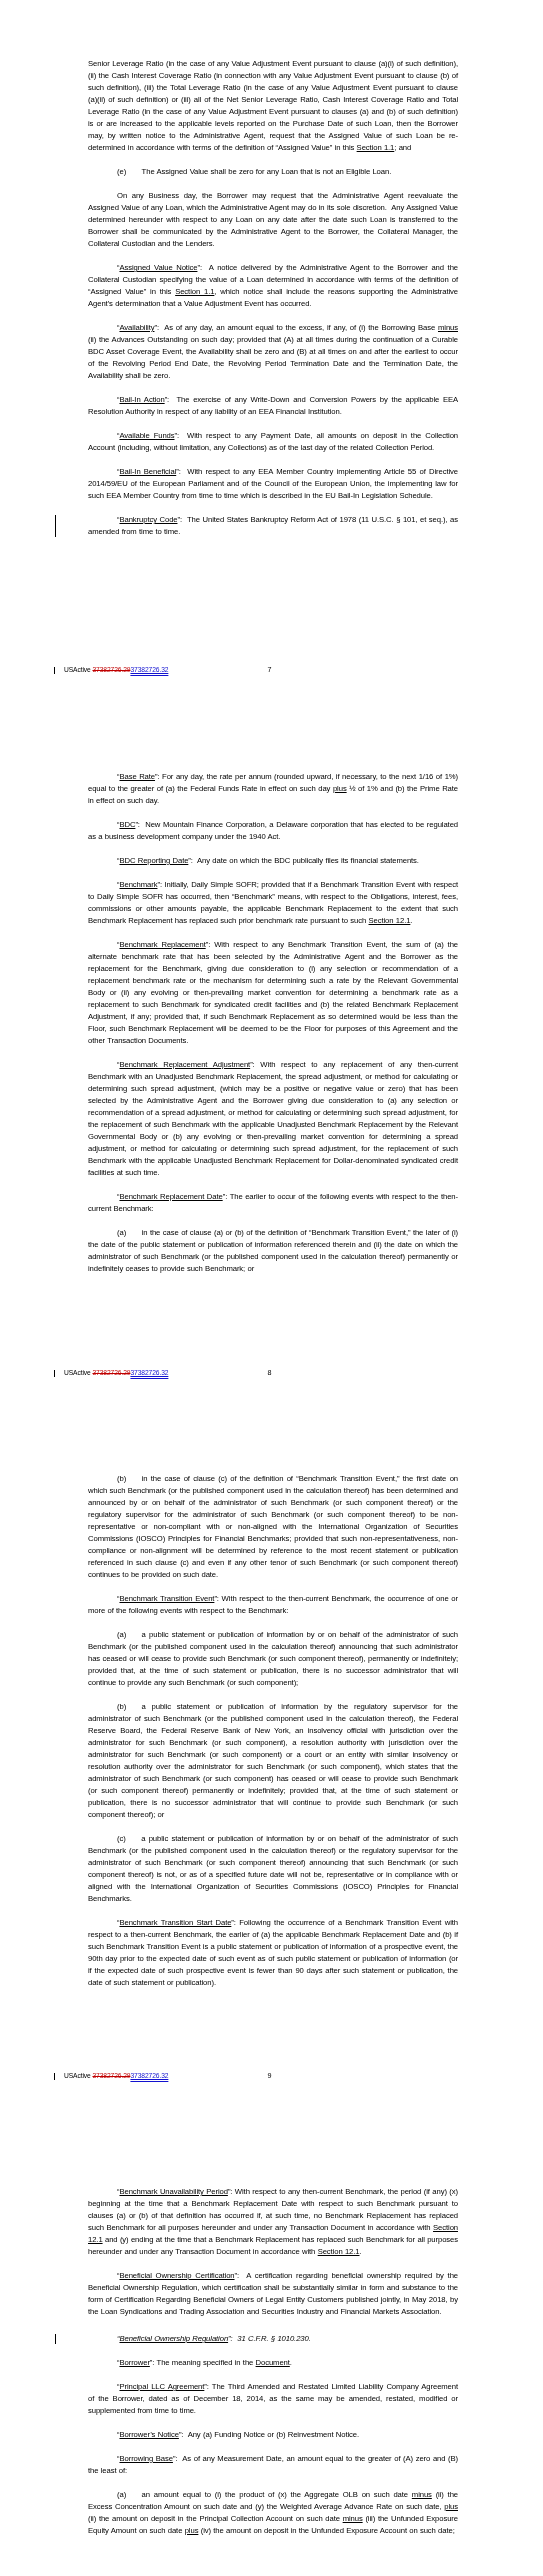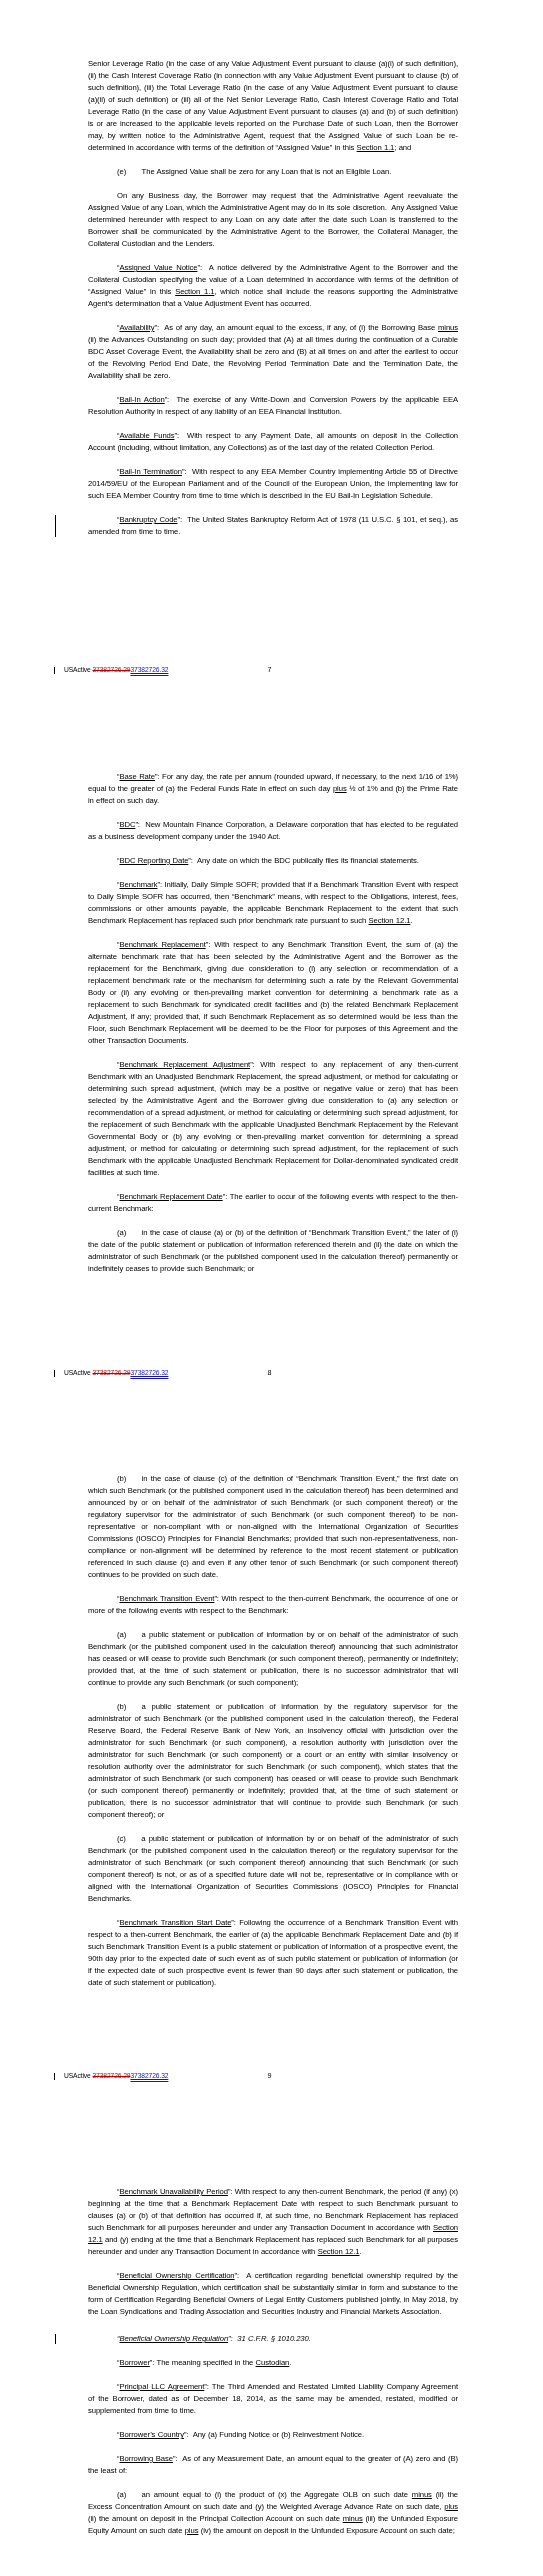--- a/index.html
+++ b/index.html
@@ -43,21 +43,21 @@
 
   <div class="page" style="top:0px">
     <div class="page-body" style="top:58px">
         <p class="para"><span>Senior Leverage Ratio (in the case of any Value Adjustment Event pursuant to clause (a)(i) of such definition), (ii) the Cash Interest Coverage Ratio (in connection with any Value Adjustment Event pursuant to clause (b) of such definition), (iii) the Total Leverage Ratio (in the case of any Value Adjustment Event pursuant to clause (a)(ii) of such definition) or (iii) all of the Net Senior Leverage Ratio, Cash Interest Coverage Ratio and Total Leverage Ratio (in the case of any Value Adjustment Event pursuant to clauses (a) and (b) of such definition) is or are increased to the applicable levels reported on the Purchase Date of such Loan, then the Borrower may, by written notice to the Administrative Agent, request that the Assigned Value of such Loan be re-determined in accordance with terms of the definition of “Assigned Value” in this </span><span class="u">Section 1.1</span><span>; and</span></p>
         <p class="para indent"><span>(e)</span><span class="tab"></span><span>The Assigned Value shall be zero for any Loan that is not an Eligible Loan.</span></p>
         <p class="para indent"><span>On any Business day, the Borrower may request that the Administrative Agent reevaluate the Assigned Value of any Loan, which the Administrative Agent may do in its sole discretion.&nbsp; Any Assigned Value determined hereunder with respect to any Loan on any date after the date such Loan is transferred to the Borrower shall be communicated by the Administrative Agent to the Borrower, the Collateral Manager, the Collateral Custodian and the Lenders.</span></p>
         <p class="para indent"><span>“</span><span class="u">Assigned Value Notice</span><span>”:&nbsp; A notice delivered by the Administrative Agent to the Borrower and the Collateral Custodian specifying the value of a Loan determined in accordance with terms of the definition of “Assigned Value” in this </span><span class="u">Section 1.1</span><span>, which notice shall include the reasons supporting the Administrative Agent’s determination that a Value Adjustment Event has occurred.</span></p>
         <p class="para indent"><span>“</span><span class="u">Availability</span><span>”:&nbsp; As of any day, an amount equal to the excess, if any, of (i) the Borrowing Base </span><span class="u">minus</span><span> (ii) the Advances Outstanding on such day; provided that (A) at all times during the continuation of a Curable BDC Asset Coverage Event, the Availability shall be zero and (B) at all times on and after the earliest to occur of the Revolving Period End Date, the Revolving Period Termination Date and the Termination Date, the Availability shall be zero.</span></p>
         <p class="para indent"><span>“</span><span class="u">Bail-In Action</span><span>”:&nbsp; The exercise of any Write-Down and Conversion Powers by the applicable EEA Resolution Authority in respect of any liability of an EEA Financial Institution.</span></p>
         <p class="para indent"><span>“</span><span class="u">Available Funds</span><span>”:&nbsp; With respect to any Payment Date, all amounts on deposit in the Collection Account (including, without limitation, any Collections) as of the last day of the related Collection Period.</span></p>
-        <p class="para indent"><span>“</span><span class="u">Bail-In Termination</span><span>”:&nbsp; With respect to any EEA Member Country implementing Article 55 of Directive 2014/59/EU of the European Parliament and of the Council of the European Union, the implementing law for such EEA Member Country from time to time which is described in the EU Bail-In Legislation Schedule.</span></p>
+        <p class="para indent"><span>“</span><span class="u">Bail-In Beneficial</span><span>”:&nbsp; With respect to any EEA Member Country implementing Article 55 of Directive 2014/59/EU of the European Parliament and of the Council of the European Union, the implementing law for such EEA Member Country from time to time which is described in the EU Bail-In Legislation Schedule.</span></p>
         <p class="para indent"><span class="pbar"></span><span>“</span><span class="u">Bankruptcy Code</span><span>”:&nbsp; The United States Bankruptcy Reform Act of 1978 (11 U.S.C. § 101, et seq.), as amended from time to time.</span></p>
       </div>
     <div class="footer"><span>USActive </span><span class="del">37382726.29</span><span class="ins">37382726.32</span></div>
     <div class="pagenum">7</div>
     <div class="cbar"></div>
   </div>
 
   <div class="page" style="top:703px">
     <div class="page-body" style="top:68px">
         <p class="para indent"><span>“</span><span class="u">Base Rate</span><span>”: For any day, the rate per annum (rounded upward, if necessary, to the next 1/16 of 1%) equal to the greater of (a) the Federal Funds Rate in effect on such day </span><span class="u">plus</span><span> ½ of 1% and (b) the Prime Rate in effect on such day.</span></p>
@@ -86,23 +86,23 @@
     <div class="footer"><span>USActive </span><span class="del">37382726.29</span><span class="ins">37382726.32</span></div>
     <div class="pagenum">9</div>
     <div class="cbar"></div>
   </div>
 
   <div class="page" style="top:2110px">
     <div class="page-body" style="top:76px">
         <p class="para indent"><span>“</span><span class="u">Benchmark Unavailability Period</span><span>”: With respect to any then-current Benchmark, the period (if any) (x) beginning at the time that a Benchmark Replacement Date with respect to such Benchmark pursuant to clauses (a) or (b) of that definition has occurred if, at such time, no Benchmark Replacement has replaced such Benchmark for all purposes hereunder and under any Transaction Document in accordance with </span><span class="u">Section 12.1</span><span> and (y) ending at the time that a Benchmark Replacement has replaced such Benchmark for all purposes hereunder and under any Transaction Document in accordance with </span><span class="u">Section 12.1</span><span>.</span></p>
         <p class="para indent"><span>“</span><span class="u">Beneficial Ownership Certification</span><span>”:&nbsp; A certification regarding beneficial ownership required by the Beneficial Ownership Regulation, which certification shall be substantially similar in form and substance to the form of Certification Regarding Beneficial Owners of Legal Entity Customers published jointly, in May 2018, by the Loan Syndications and Trading Association and Securities Industry and Financial Markets Association.</span></p>
         <p class="para indent tight"><span class="pbar"></span><span>“</span><span class="u">Beneficial Ownership Regulation</span><span>”:&nbsp; 31 C.F.R. § 1010.230.</span></p>
-        <p class="para indent"><span>“</span><span class="u">Borrower</span><span>”: The meaning specified in the </span><span class="u">Custodian</span><span>.</span></p>
+        <p class="para indent"><span>“</span><span class="u">Borrower</span><span>”: The meaning specified in the </span><span class="u">Document</span><span>.</span></p>
         <p class="para indent"><span>“</span><span class="u">Principal LLC Agreement</span><span>”: The Third Amended and Restated Limited Liability Company Agreement of the Borrower, dated as of December 18, 2014, as the same may be amended, restated, modified or supplemented from time to time.</span></p>
-        <p class="para indent"><span>“</span><span class="u">Borrower’s Country</span><span>”:&nbsp; Any (a) Funding Notice or (b) Reinvestment Notice.</span></p>
+        <p class="para indent"><span>“</span><span class="u">Borrower’s Notice</span><span>”:&nbsp; Any (a) Funding Notice or (b) Reinvestment Notice.</span></p>
         <p class="para indent"><span>“</span><span class="u">Borrowing Base</span><span>”:&nbsp; As of any Measurement Date, an amount equal to the greater of (A) zero and (B) the least of:</span></p>
         <p class="para indent"><span>(a)</span><span class="tab"></span><span>an amount equal to (i) the product of (x) the Aggregate OLB on such date </span><span class="u">minus</span><span> (ii) the Excess Concentration Amount on such date and (y) the Weighted Average Advance Rate on such date, </span><span class="u">plus</span><span> (ii) the amount on deposit in the Principal Collection Account on such date </span><span class="u">minus</span><span> (iii) the Unfunded Exposure Equity Amount on such date </span><span class="u">plus</span><span> (iv) the amount on deposit in the Unfunded Exposure Account on such date;</span></p>
       </div>
 
   </div>
 
 </div>
 
 
 </body></html>

